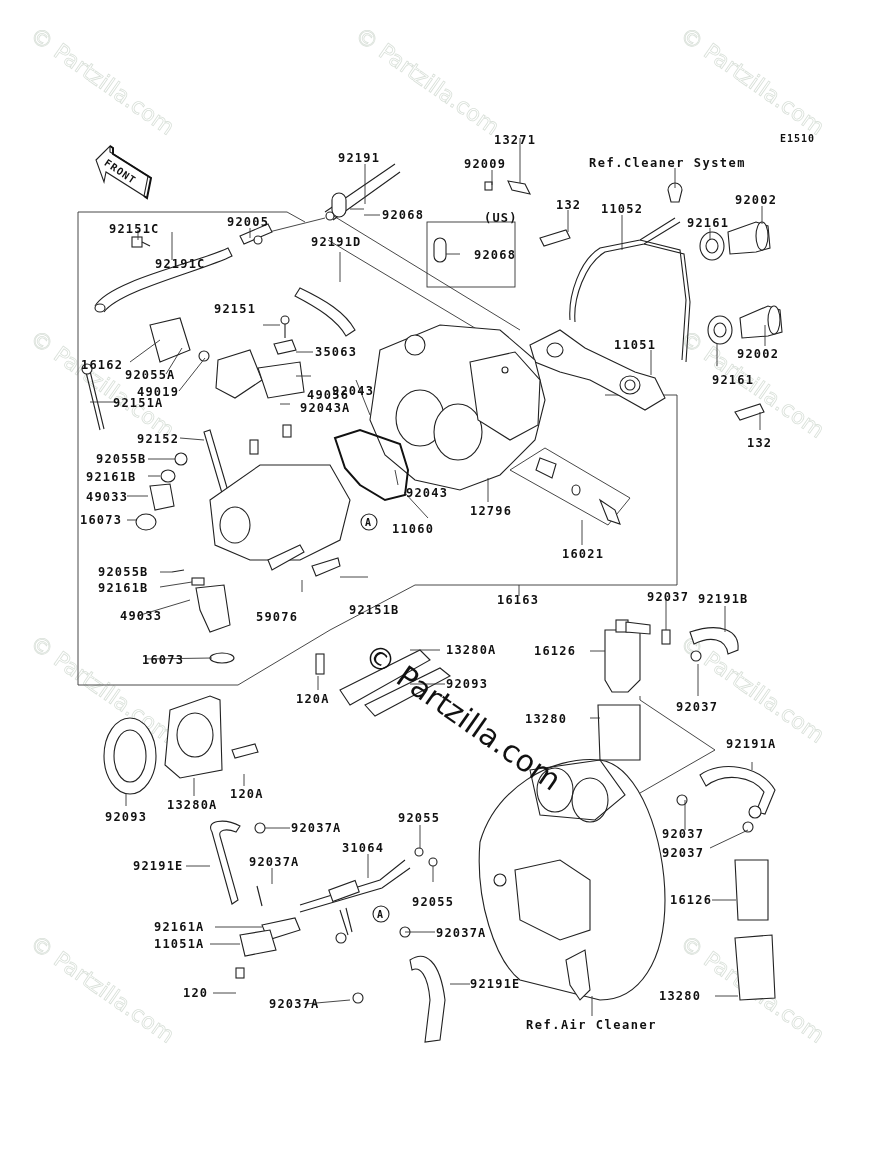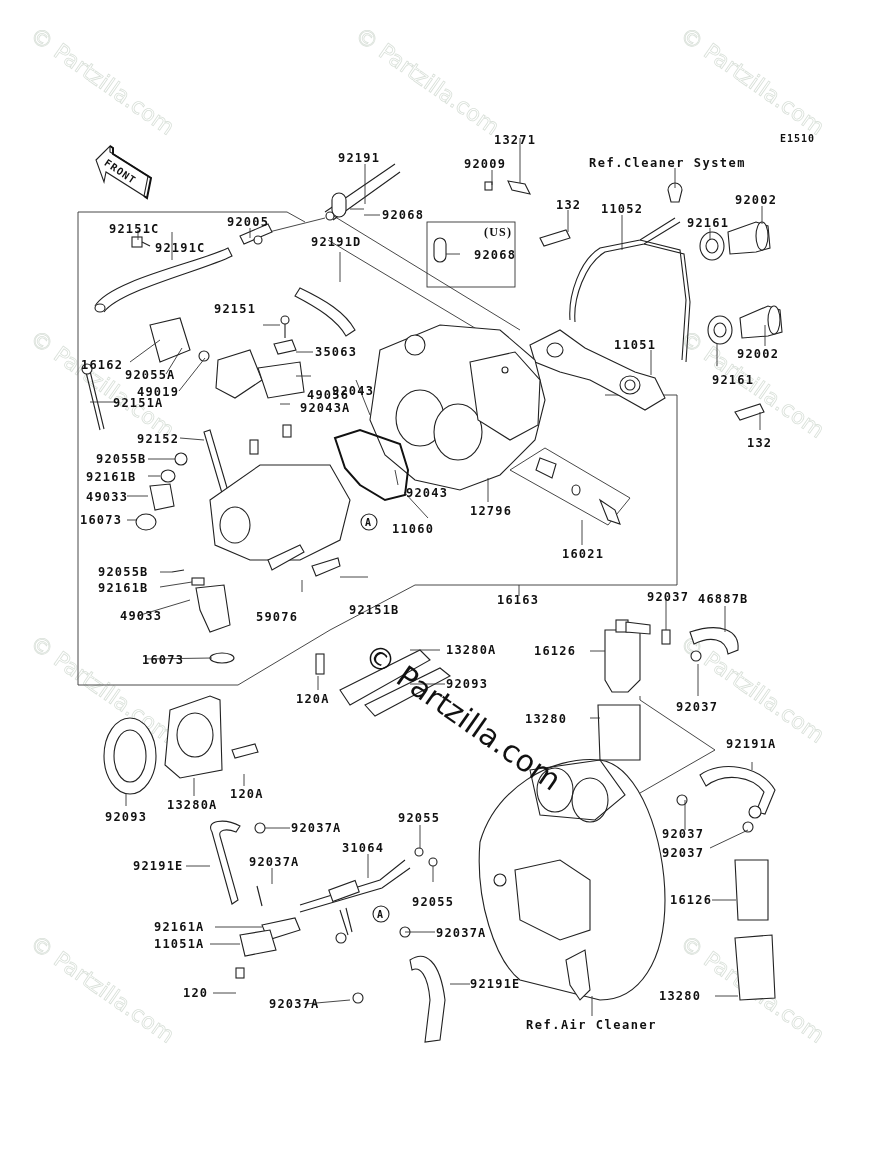--- a/index.html
+++ b/index.html
@@ -271,40 +271,40 @@
 
     <circle class="pf" cx="369" cy="522" r="8"></circle>
     <circle class="pf" cx="381" cy="914" r="8"></circle>
   </svg>
 
   <div class="code" style="left:780px;top:133px;">E1510</div>
   <div class="lbl" style="left:102px;top:166px;font-size:10px;transform:rotate(34deg);">FRONT</div>
 
   <div class="lbl ref" style="left:589px;top:157px;">Ref.Cleaner System</div>
   <div class="lbl ref" style="left:526px;top:1019px;">Ref.Air Cleaner</div>
-  <div class="lbl" style="left:484px;top:226px;font-family:Liberation Serif, serif;">(US)</div>
+  <div class="lbl" style="left:484px;top:212px;">(US)</div>
   <div class="lbl" style="left:365px;top:517px;font-size:10px;">A</div>
   <div class="lbl" style="left:377px;top:909px;font-size:10px;">A</div>
 
   <div class="lbl" style="left:338px;top:152px;">92191</div>
   <div class="lbl" style="left:494px;top:134px;">13271</div>
   <div class="lbl" style="left:464px;top:158px;">92009</div>
   <div class="lbl" style="left:382px;top:209px;">92068</div>
   <div class="lbl" style="left:474px;top:249px;">92068</div>
   <div class="lbl" style="left:556px;top:199px;">132</div>
   <div class="lbl" style="left:601px;top:203px;">11052</div>
   <div class="lbl" style="left:687px;top:217px;">92161</div>
   <div class="lbl" style="left:735px;top:194px;">92002</div>
   <div class="lbl" style="left:737px;top:348px;">92002</div>
   <div class="lbl" style="left:614px;top:339px;">11051</div>
   <div class="lbl" style="left:712px;top:374px;">92161</div>
   <div class="lbl" style="left:747px;top:437px;">132</div>
 
   <div class="lbl" style="left:109px;top:223px;">92151C</div>
-  <div class="lbl" style="left:155px;top:242px;">92191C</div>
+  <div class="lbl" style="left:155px;top:258px;">92191C</div>
   <div class="lbl" style="left:227px;top:216px;">92005</div>
   <div class="lbl" style="left:311px;top:236px;">92191D</div>
   <div class="lbl" style="left:214px;top:303px;">92151</div>
   <div class="lbl" style="left:315px;top:346px;">35063</div>
   <div class="lbl" style="left:81px;top:359px;">16162</div>
   <div class="lbl" style="left:125px;top:369px;">92055A</div>
   <div class="lbl" style="left:137px;top:386px;">49019</div>
   <div class="lbl" style="left:307px;top:389px;">49056</div>
   <div class="lbl" style="left:332px;top:385px;">92043</div>
   <div class="lbl" style="left:300px;top:402px;">92043A</div>
@@ -324,21 +324,21 @@
   <div class="lbl" style="left:120px;top:610px;">49033</div>
   <div class="lbl" style="left:142px;top:654px;">16073</div>
   <div class="lbl" style="left:256px;top:611px;">59076</div>
   <div class="lbl" style="left:349px;top:572px;margin-top:32px;">92151B</div>
   <div class="lbl" style="left:497px;top:594px;">16163</div>
   <div class="lbl" style="left:446px;top:644px;">13280A</div>
   <div class="lbl" style="left:446px;top:678px;">92093</div>
   <div class="lbl" style="left:296px;top:693px;">120A</div>
 
   <div class="lbl" style="left:647px;top:591px;">92037</div>
-  <div class="lbl" style="left:698px;top:593px;">46887B</div>
+  <div class="lbl" style="left:698px;top:593px;">92191B</div>
   <div class="lbl" style="left:534px;top:645px;">16126</div>
   <div class="lbl" style="left:676px;top:701px;">92037</div>
   <div class="lbl" style="left:525px;top:713px;">13280</div>
   <div class="lbl" style="left:726px;top:738px;">92191A</div>
 
   <div class="lbl" style="left:105px;top:811px;">92093</div>
   <div class="lbl" style="left:167px;top:799px;">13280A</div>
   <div class="lbl" style="left:230px;top:788px;">120A</div>
   <div class="lbl" style="left:291px;top:822px;">92037A</div>
   <div class="lbl" style="left:133px;top:860px;">92191E</div>

